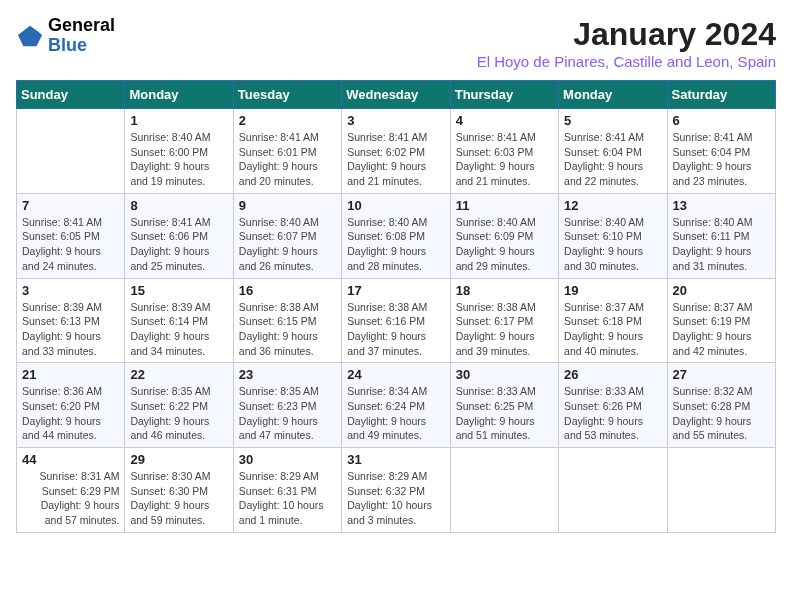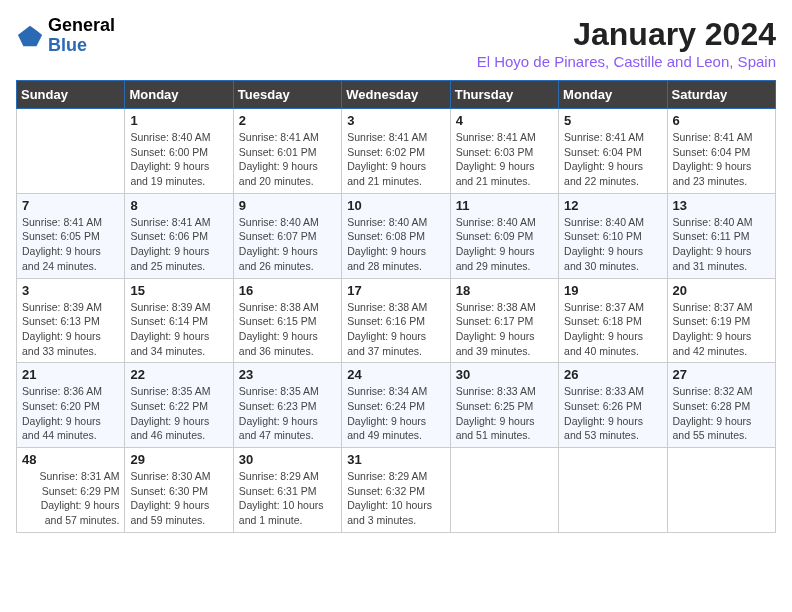--- a/index.html
+++ b/index.html
@@ -43,21 +43,21 @@
     .location {
       font-size: 15px;
       color: #8b5cf6;
     }
     table {
       width: 100%;
       border-collapse: collapse;
       font-size: 11px;
     }
     thead tr th {
-      background-color: #404040;
+      background-color: #0f766e;
       color: #fff;
       padding: 6px 4px;
       text-align: left;
       font-size: 13px;
       font-weight: bold;
       border: 1px solid #2a6ab5;
     }
     tbody tr td {
       border: 1px solid #ccc;
       vertical-align: top;
@@ -311,21 +311,21 @@
         <td>
           <span class="day-number">27</span>
           <div class="day-info" style="white-space: pre-line;">Sunrise: 8:32 AM
 Sunset: 6:28 PM
 Daylight: 9 hours
 and 55 minutes.</div>
         </td>
       </tr>
       <tr>
         <td>
-          <span class="day-number">48</span>
+          <span class="day-number">44</span>
           <div class="day-info" style="white-space: pre-line; text-align: right;">Sunrise: 8:31 AM
 Sunset: 6:29 PM
 Daylight: 9 hours
 and 57 minutes.</div>
         </td>
         <td>
           <span class="day-number">29</span>
           <div class="day-info" style="white-space: pre-line;">Sunrise: 8:30 AM
 Sunset: 6:30 PM
 Daylight: 9 hours

